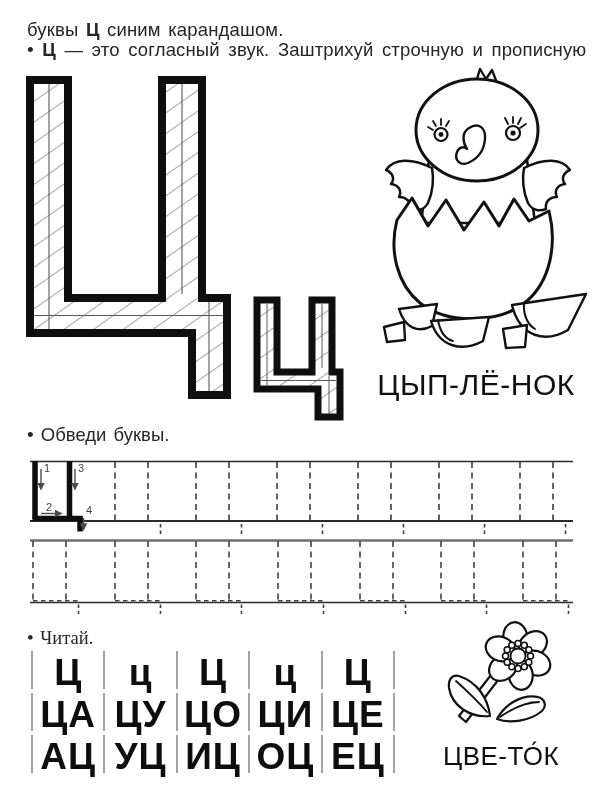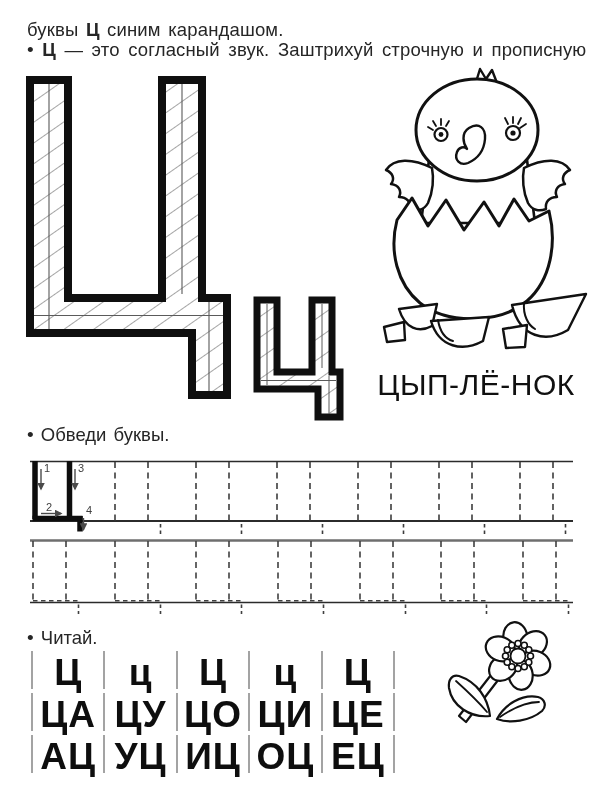--- a/index.html
+++ b/index.html
@@ -144,21 +144,21 @@
       <use href="#dl2" x="33"></use>
         <use href="#dl2" x="115"></use>
         <use href="#dl2" x="196"></use>
       <use href="#dl2" x="278"></use>
         <use href="#dl2" x="360"></use>
         <use href="#dl2" x="441"></use>
       <use href="#dl2" x="523"></use>
     </g>
   </svg>
 
-  <div class="abs section-title" style="left:27px; top:627px;"><span class="bullet">•</span> <span>Читай.</span></div>
+  <div class="abs section-title" style="left:27px; top:627px;font-family:Liberation Serif, serif;"><span class="bullet">•</span> <span>Читай.</span></div>
 
   <div>
     <div class="read-row" style="top:651px;">
       <div class="read-cell">Ц</div>
       <div class="read-cell">ц</div>
       <div class="read-cell">Ц</div>
       <div class="read-cell">ц</div>
       <div class="read-cell">Ц</div>
     </div>
     <div class="read-row" style="top:693px;">
@@ -204,14 +204,15 @@
       <circle cx="511.8" cy="666.8" r="3"></circle>
         <circle cx="507.2" cy="662.3" r="3"></circle>
       <circle cx="505.5" cy="656" r="3"></circle>
         <circle cx="507.2" cy="649.8" r="3"></circle>
       <circle cx="511.8" cy="645.2" r="3"></circle>
         <circle cx="518" cy="643.5" r="3"></circle>
       <circle cx="524.3" cy="645.2" r="3"></circle>
         <circle cx="528.8" cy="649.8" r="3"></circle>
     </g>
   </svg>
+  <div class="abs caption caption-flower">ЦВЕ-ТО́К</div>
 
 </div>
 
 </body></html>

